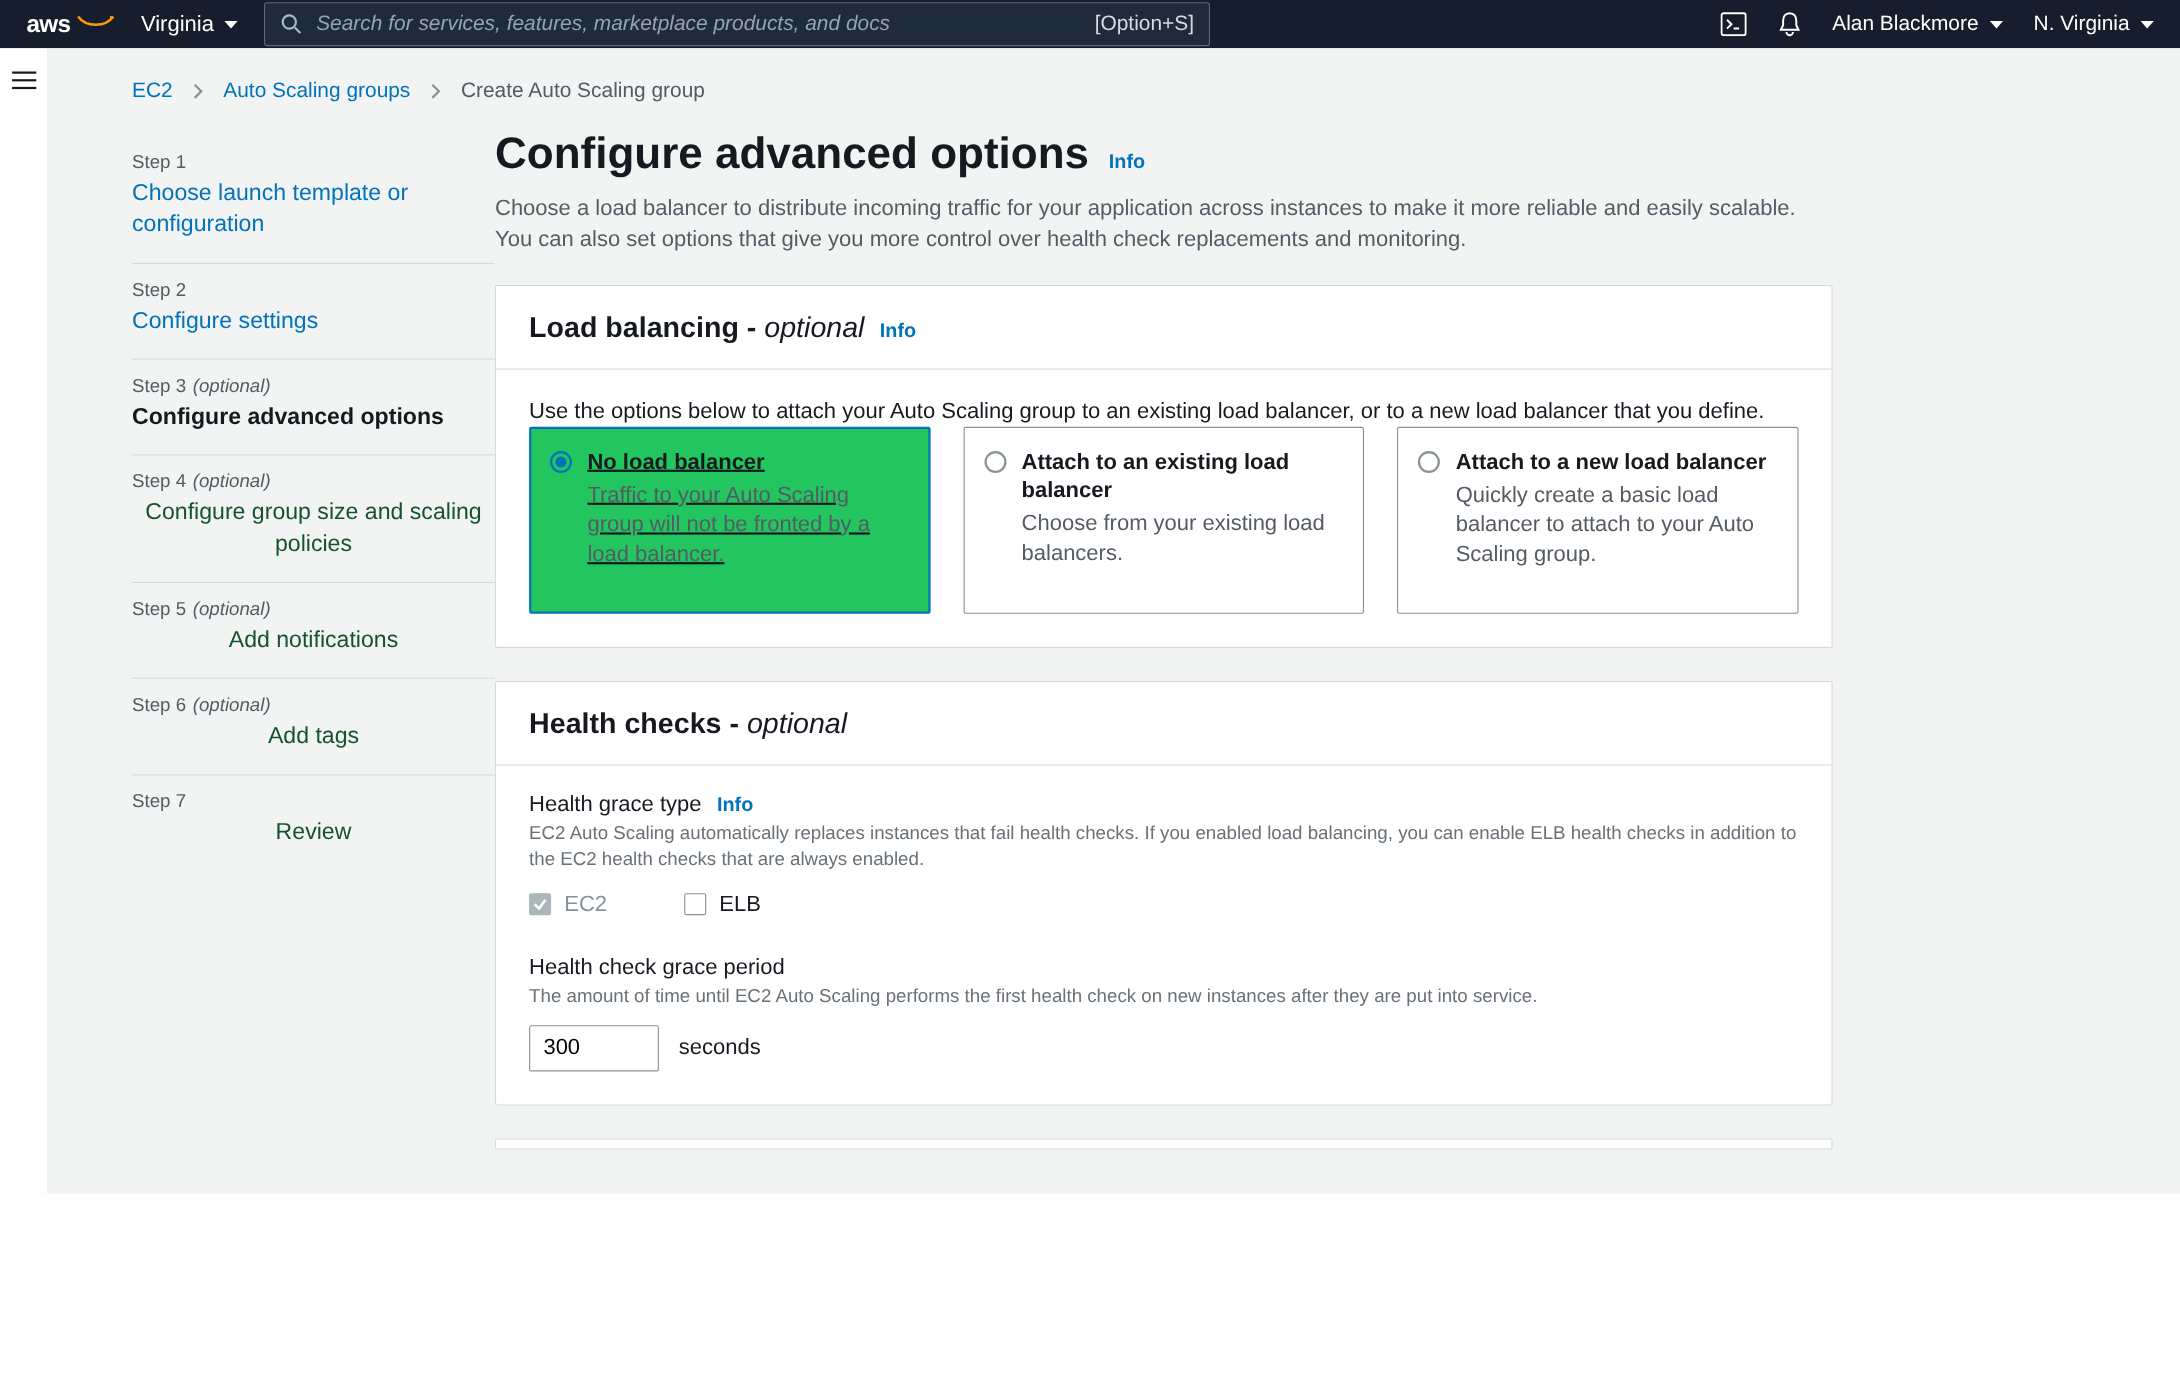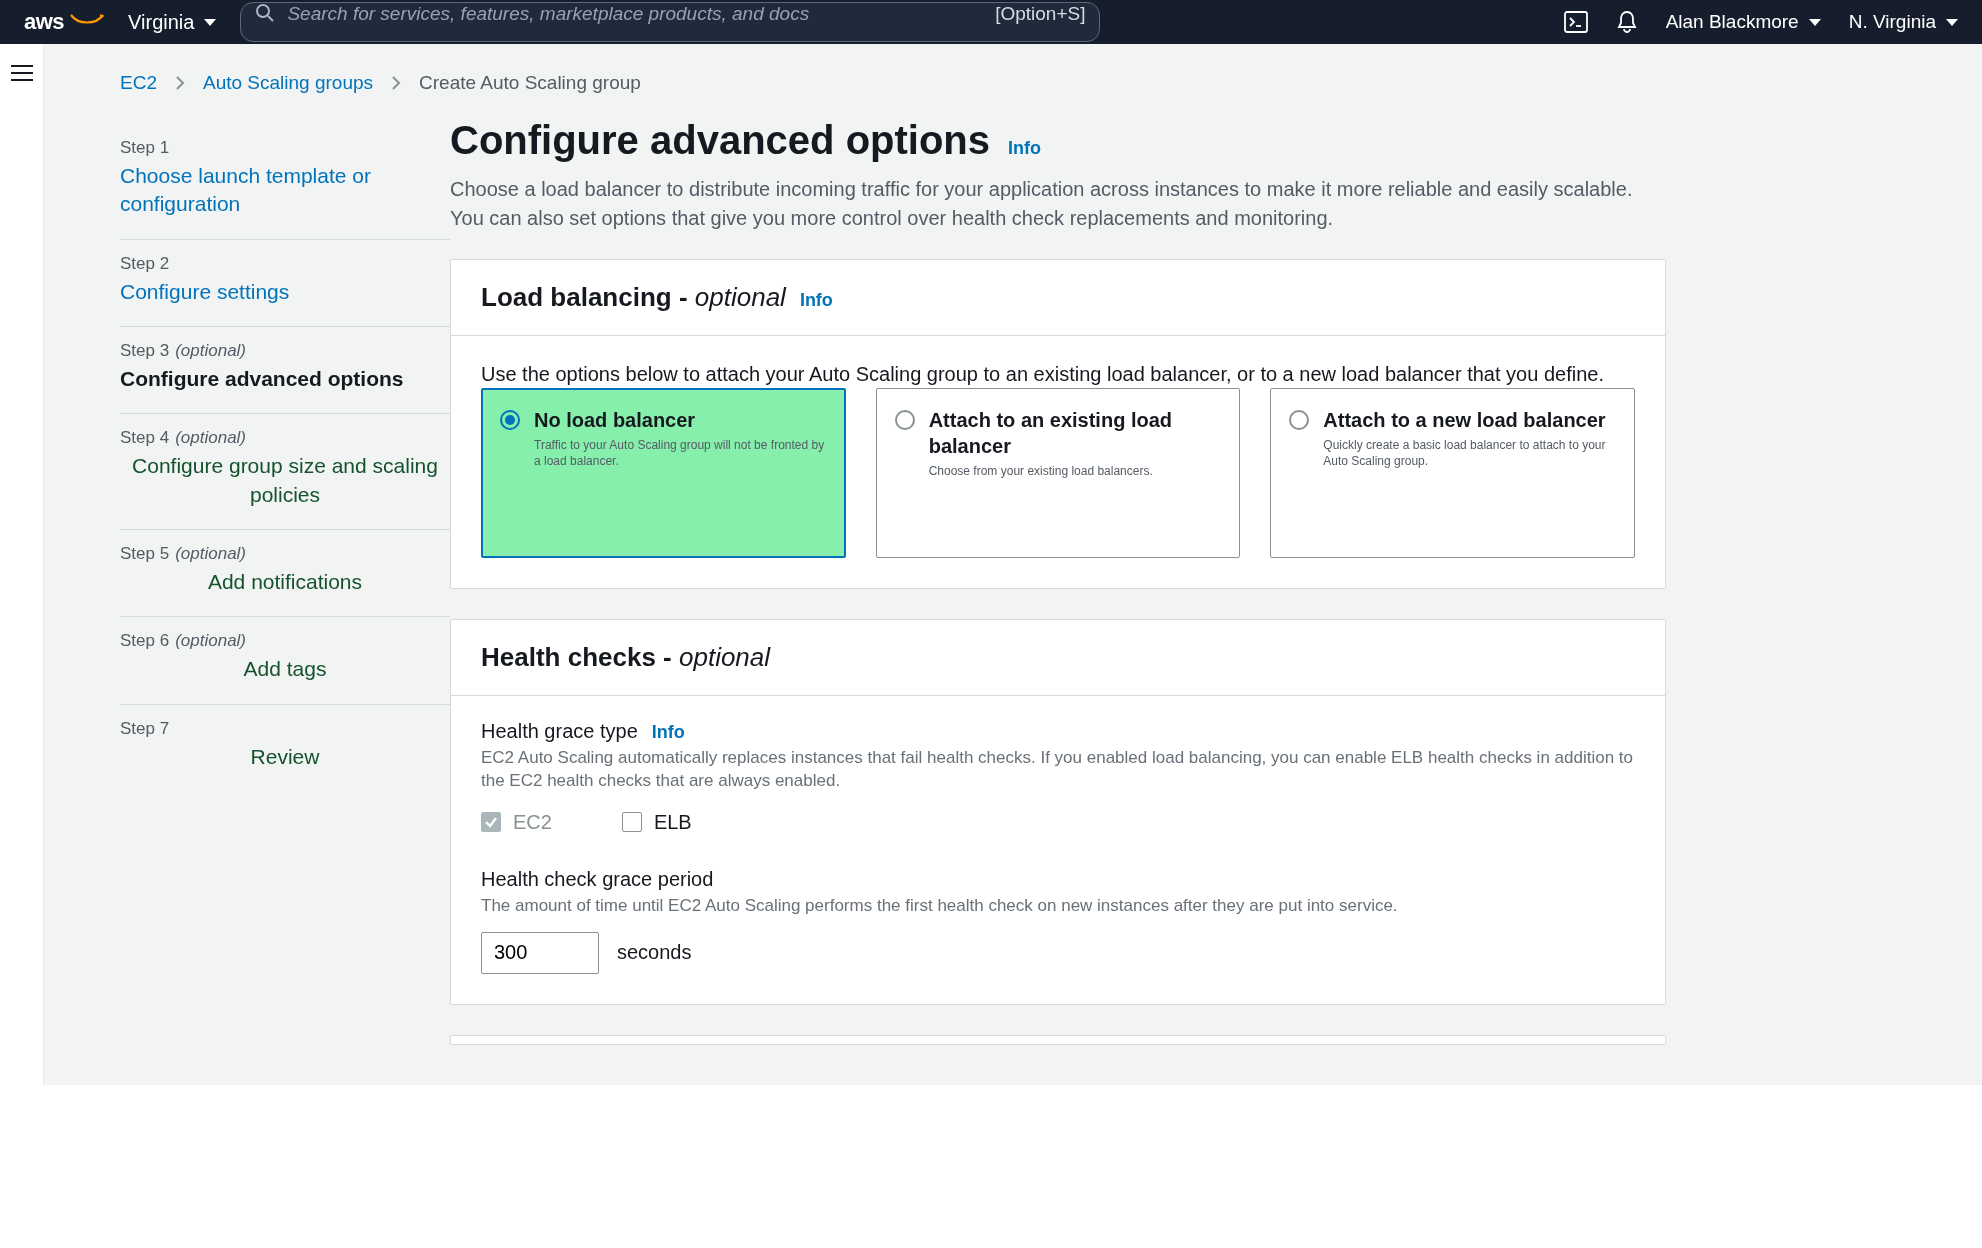--- a/index.html
+++ b/index.html
@@ -7,21 +7,21 @@
   body { width: 1982px; height: 1248px; overflow: hidden; transform-origin: top left; }
 
   
   .topnav {
     height: 44px; background: #161e2d; display: flex; align-items: center; padding: 0 24px; gap: 24px;
   }
   .aws-logo { display: flex; align-items: center; gap: 6px; color: #fff; font-weight: 700; font-size: 22px; letter-spacing: -0.5px; }
   .aws-logo .smile { color: #ff9900; margin-top: -4px; }
   .services-btn { display: flex; align-items: center; gap: 10px; color: #fff; font-size: 20px; cursor: pointer; }
   .caret-down { width: 0; height: 0; border-left: 6px solid transparent; border-right: 6px solid transparent; border-top: 7px solid currentColor; display: inline-block; }
-  .search-wrap { flex: 0 0 860px; display: flex; align-items: flex-start; border: 1px solid #5a6a7a; border-radius: 13px; background: #1f2a3a; height: 40px; padding: 0 14px; gap: 12px; }
+  .search-wrap { flex: 0 0 860px; display: flex; align-items: center; border: 1px solid #5a6a7a; border-radius: 3px; background: #1f2a3a; height: 40px; padding: 0 14px; gap: 12px; }
   .search-icon { color: #aab7c4; }
   .search-input { flex: 1; background: transparent; border: none; outline: none; color: #fff; font-size: 19px; font-style: italic; }
   .search-input::placeholder { color: #97a3b1; }
   .search-shortcut { color: #d5dbe2; font-size: 19px; }
   .topnav-spacer { flex: 1; }
   .topnav-right { display: flex; align-items: center; gap: 28px; color: #fff; font-size: 19px; padding-left: 24px; }
   .icon-btn { color: #fff; cursor: pointer; display: flex; align-items: center; }
   .user-menu, .region-menu { display: flex; align-items: center; gap: 10px; cursor: pointer; }
   .subnav-left { width: 44px; display: flex; justify-content: center; border-right: 1px solid #e9ebed; height: 100%; align-items: center; }
   .hamburger { width: 22px; height: 16px; display: flex; flex-direction: column; justify-content: space-between; cursor: pointer; }
@@ -63,28 +63,28 @@
   .panel { border: 1px solid #d5dbdb; background: #fff; border-radius: 2px; margin-bottom: 30px; }
   .panel-header { padding: 22px 30px; border-bottom: 1px solid #d5dbdb; display: flex; align-items: baseline; gap: 14px; }
   .panel-title { font-size: 26px; font-weight: 700; }
   .panel-title em { font-style: italic; font-weight: 400; }
   .panel-body { padding: 24px 30px 30px 30px; }
   .panel-intro { font-size: 20px; color: #16191f; line-height: 1.4; }
 
   
   .tiles { display: flex; gap: 30px; }
   .tile { flex: 1; border: 1px solid #879196; border-radius: 2px; padding: 18px 18px 22px 18px; display: flex; gap: 14px; cursor: pointer; background: #fff; min-height: 170px; }
-  .tile.selected { border: 2px solid #0073bb; background: #86efac; padding: 17px 17px 21px 17px; }
+  .tile.selected { border: 2px solid #0073bb; background: #22c55e; padding: 17px 17px 21px 17px; text-decoration: underline; }
   .radio { flex: 0 0 20px; margin-top: 3px; }
   .radio-outer { width: 20px; height: 20px; border: 2px solid #879196; border-radius: 50%; display: flex; align-items: center; justify-content: center; }
   .tile.selected .radio-outer { border-color: #0073bb; }
   .radio-inner { width: 10px; height: 10px; background: #0073bb; border-radius: 50%; display: none; }
   .tile.selected .radio-inner { display: block; }
   .tile-title { font-size: 20px; font-weight: 700; margin-bottom: 4px; line-height: 1.3; }
-  .tile-desc { font-size: 12px; color: #545b64; line-height: 1.35; }
+  .tile-desc { font-size: 20px; color: #545b64; line-height: 1.35; }
 
   
   .field-label-row { display: flex; align-items: baseline; gap: 14px; }
   .field-label { font-size: 20px; font-weight: 400; color: #16191f; }
   .field-desc { color: #687078; font-size: 17px; margin-top: 4px; line-height: 1.35; max-width: 1200px; }
   .checkbox-row { display: flex; gap: 70px; margin-top: 18px; align-items: center; }
   .cb { display: flex; align-items: center; gap: 12px; font-size: 20px; }
   .cb-box { width: 20px; height: 20px; border: 1.5px solid #879196; border-radius: 2px; display: flex; align-items: center; justify-content: center; background: #fff; }
   .cb-box.checked { background: #aab7b8; border-color: #aab7b8; color: #fff; }
   .cb-box.checked svg { display: block; }

